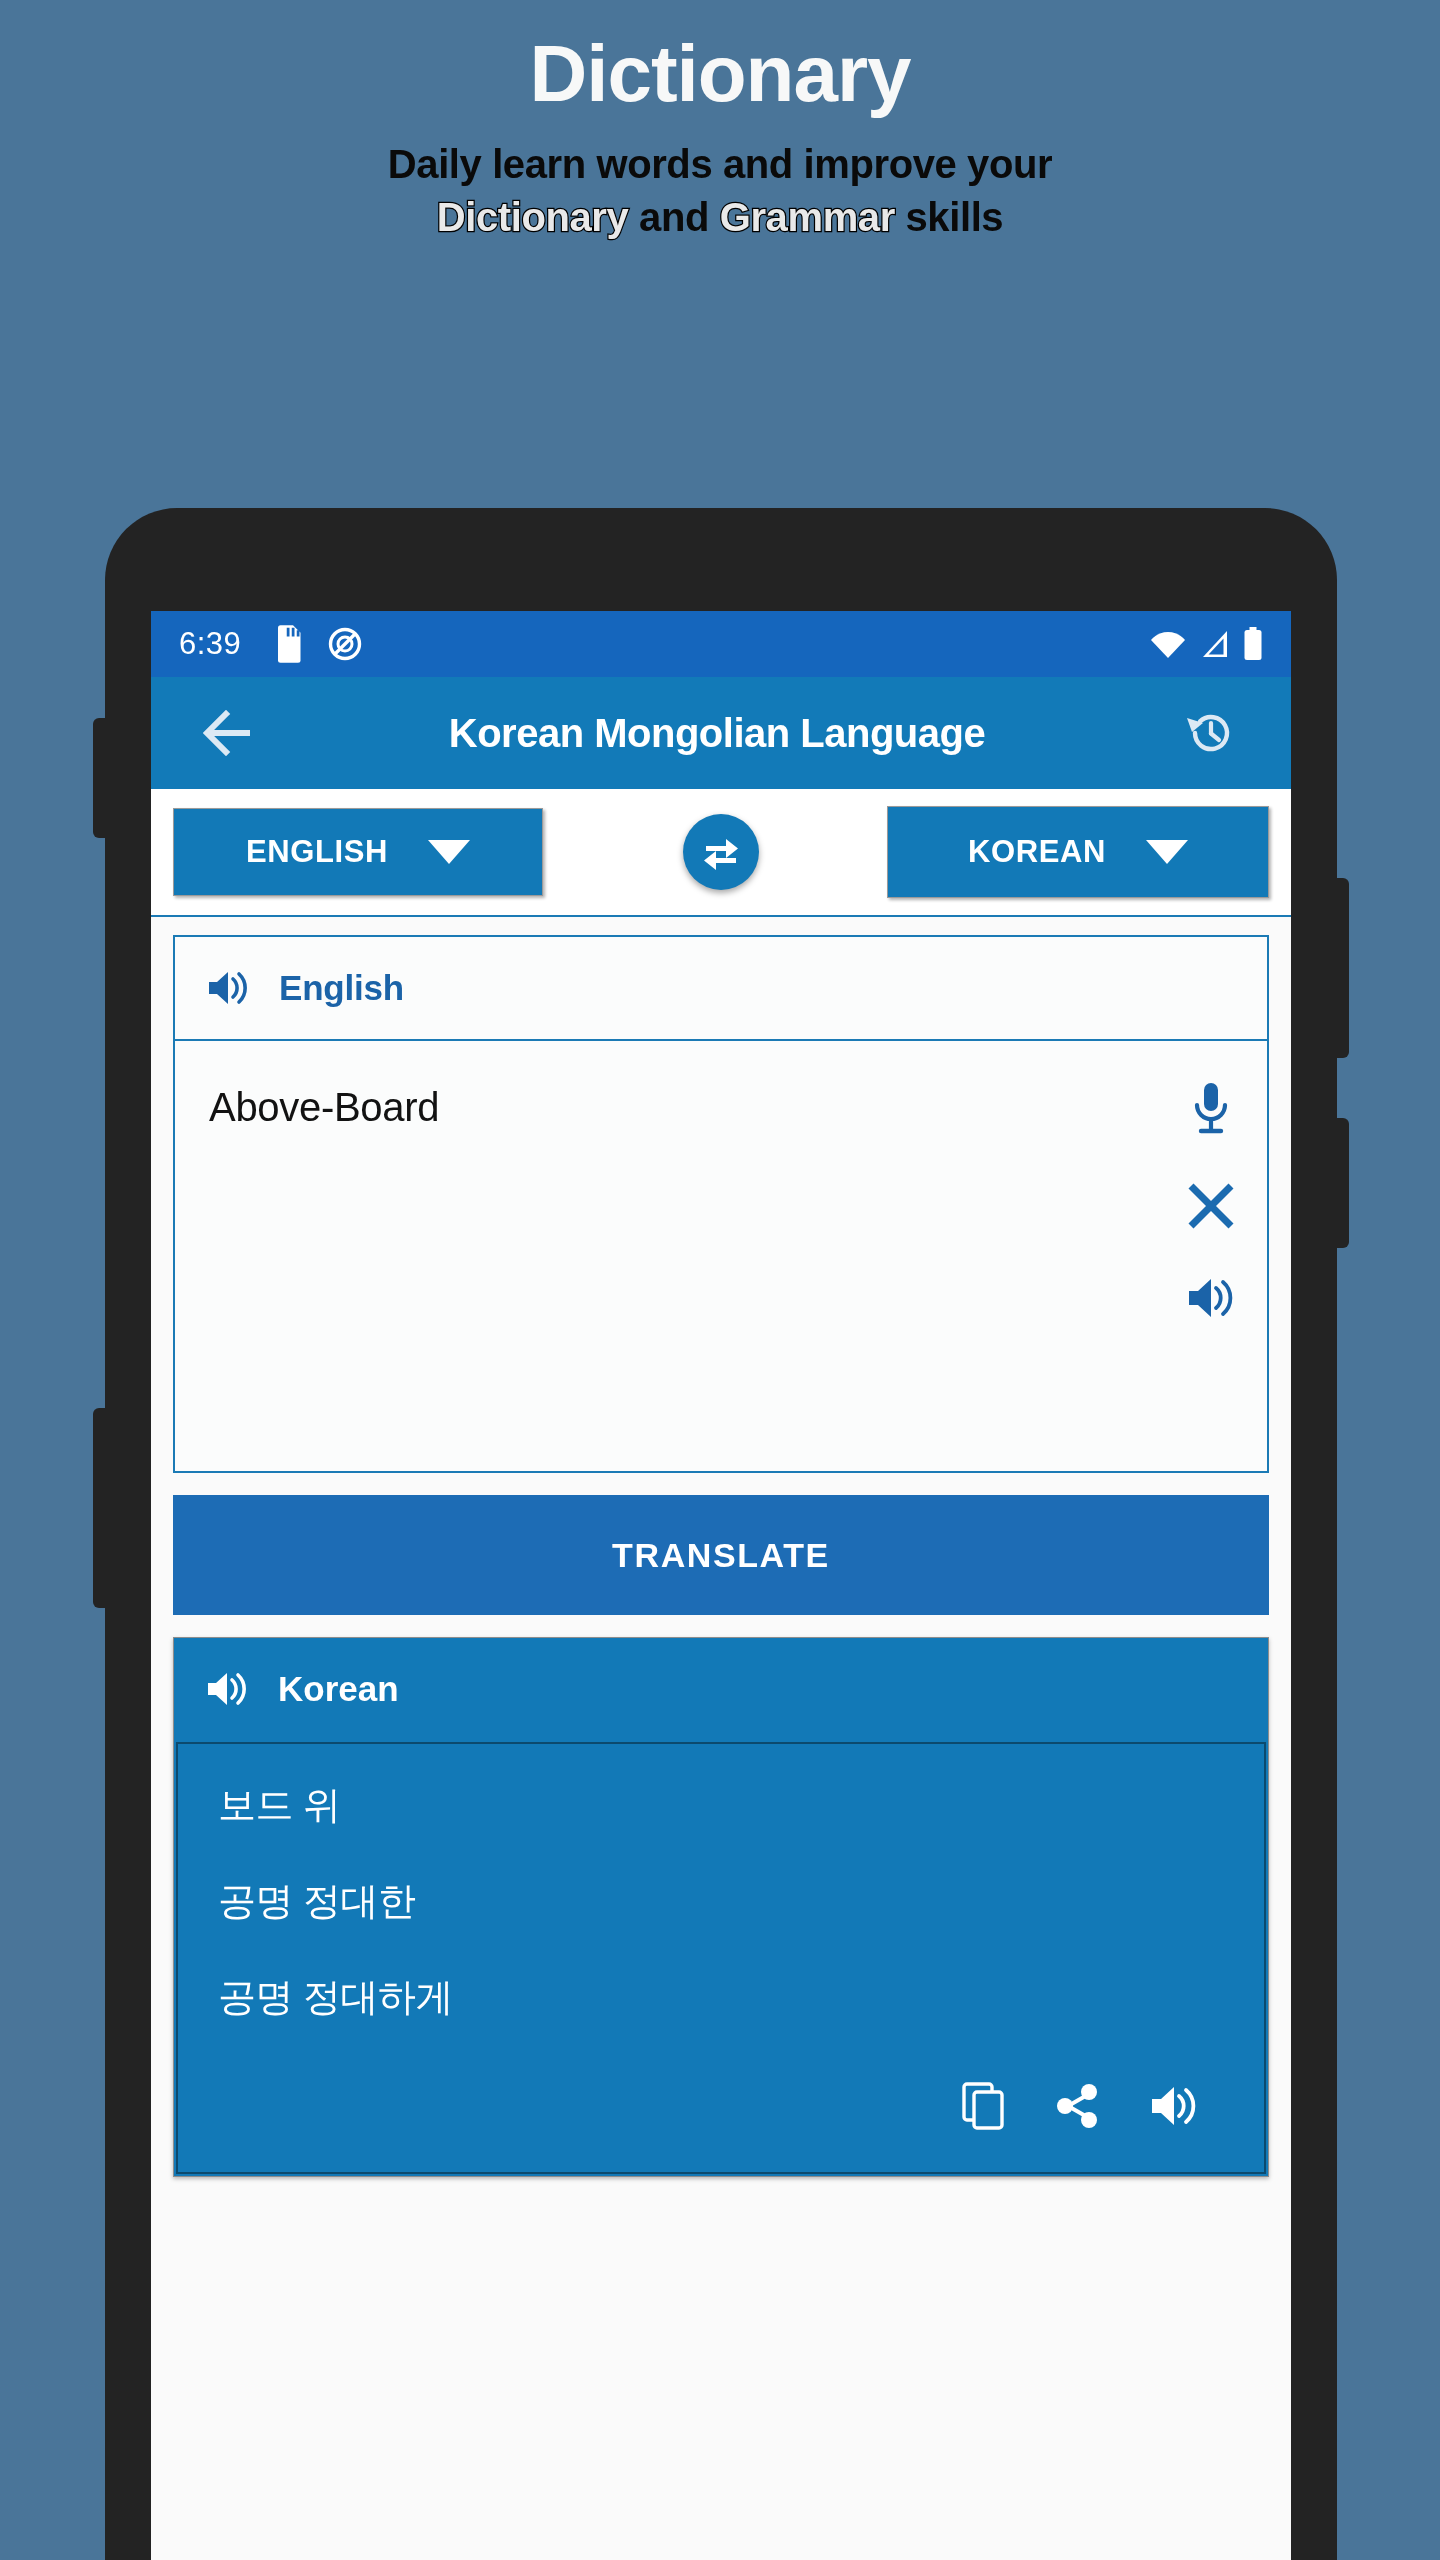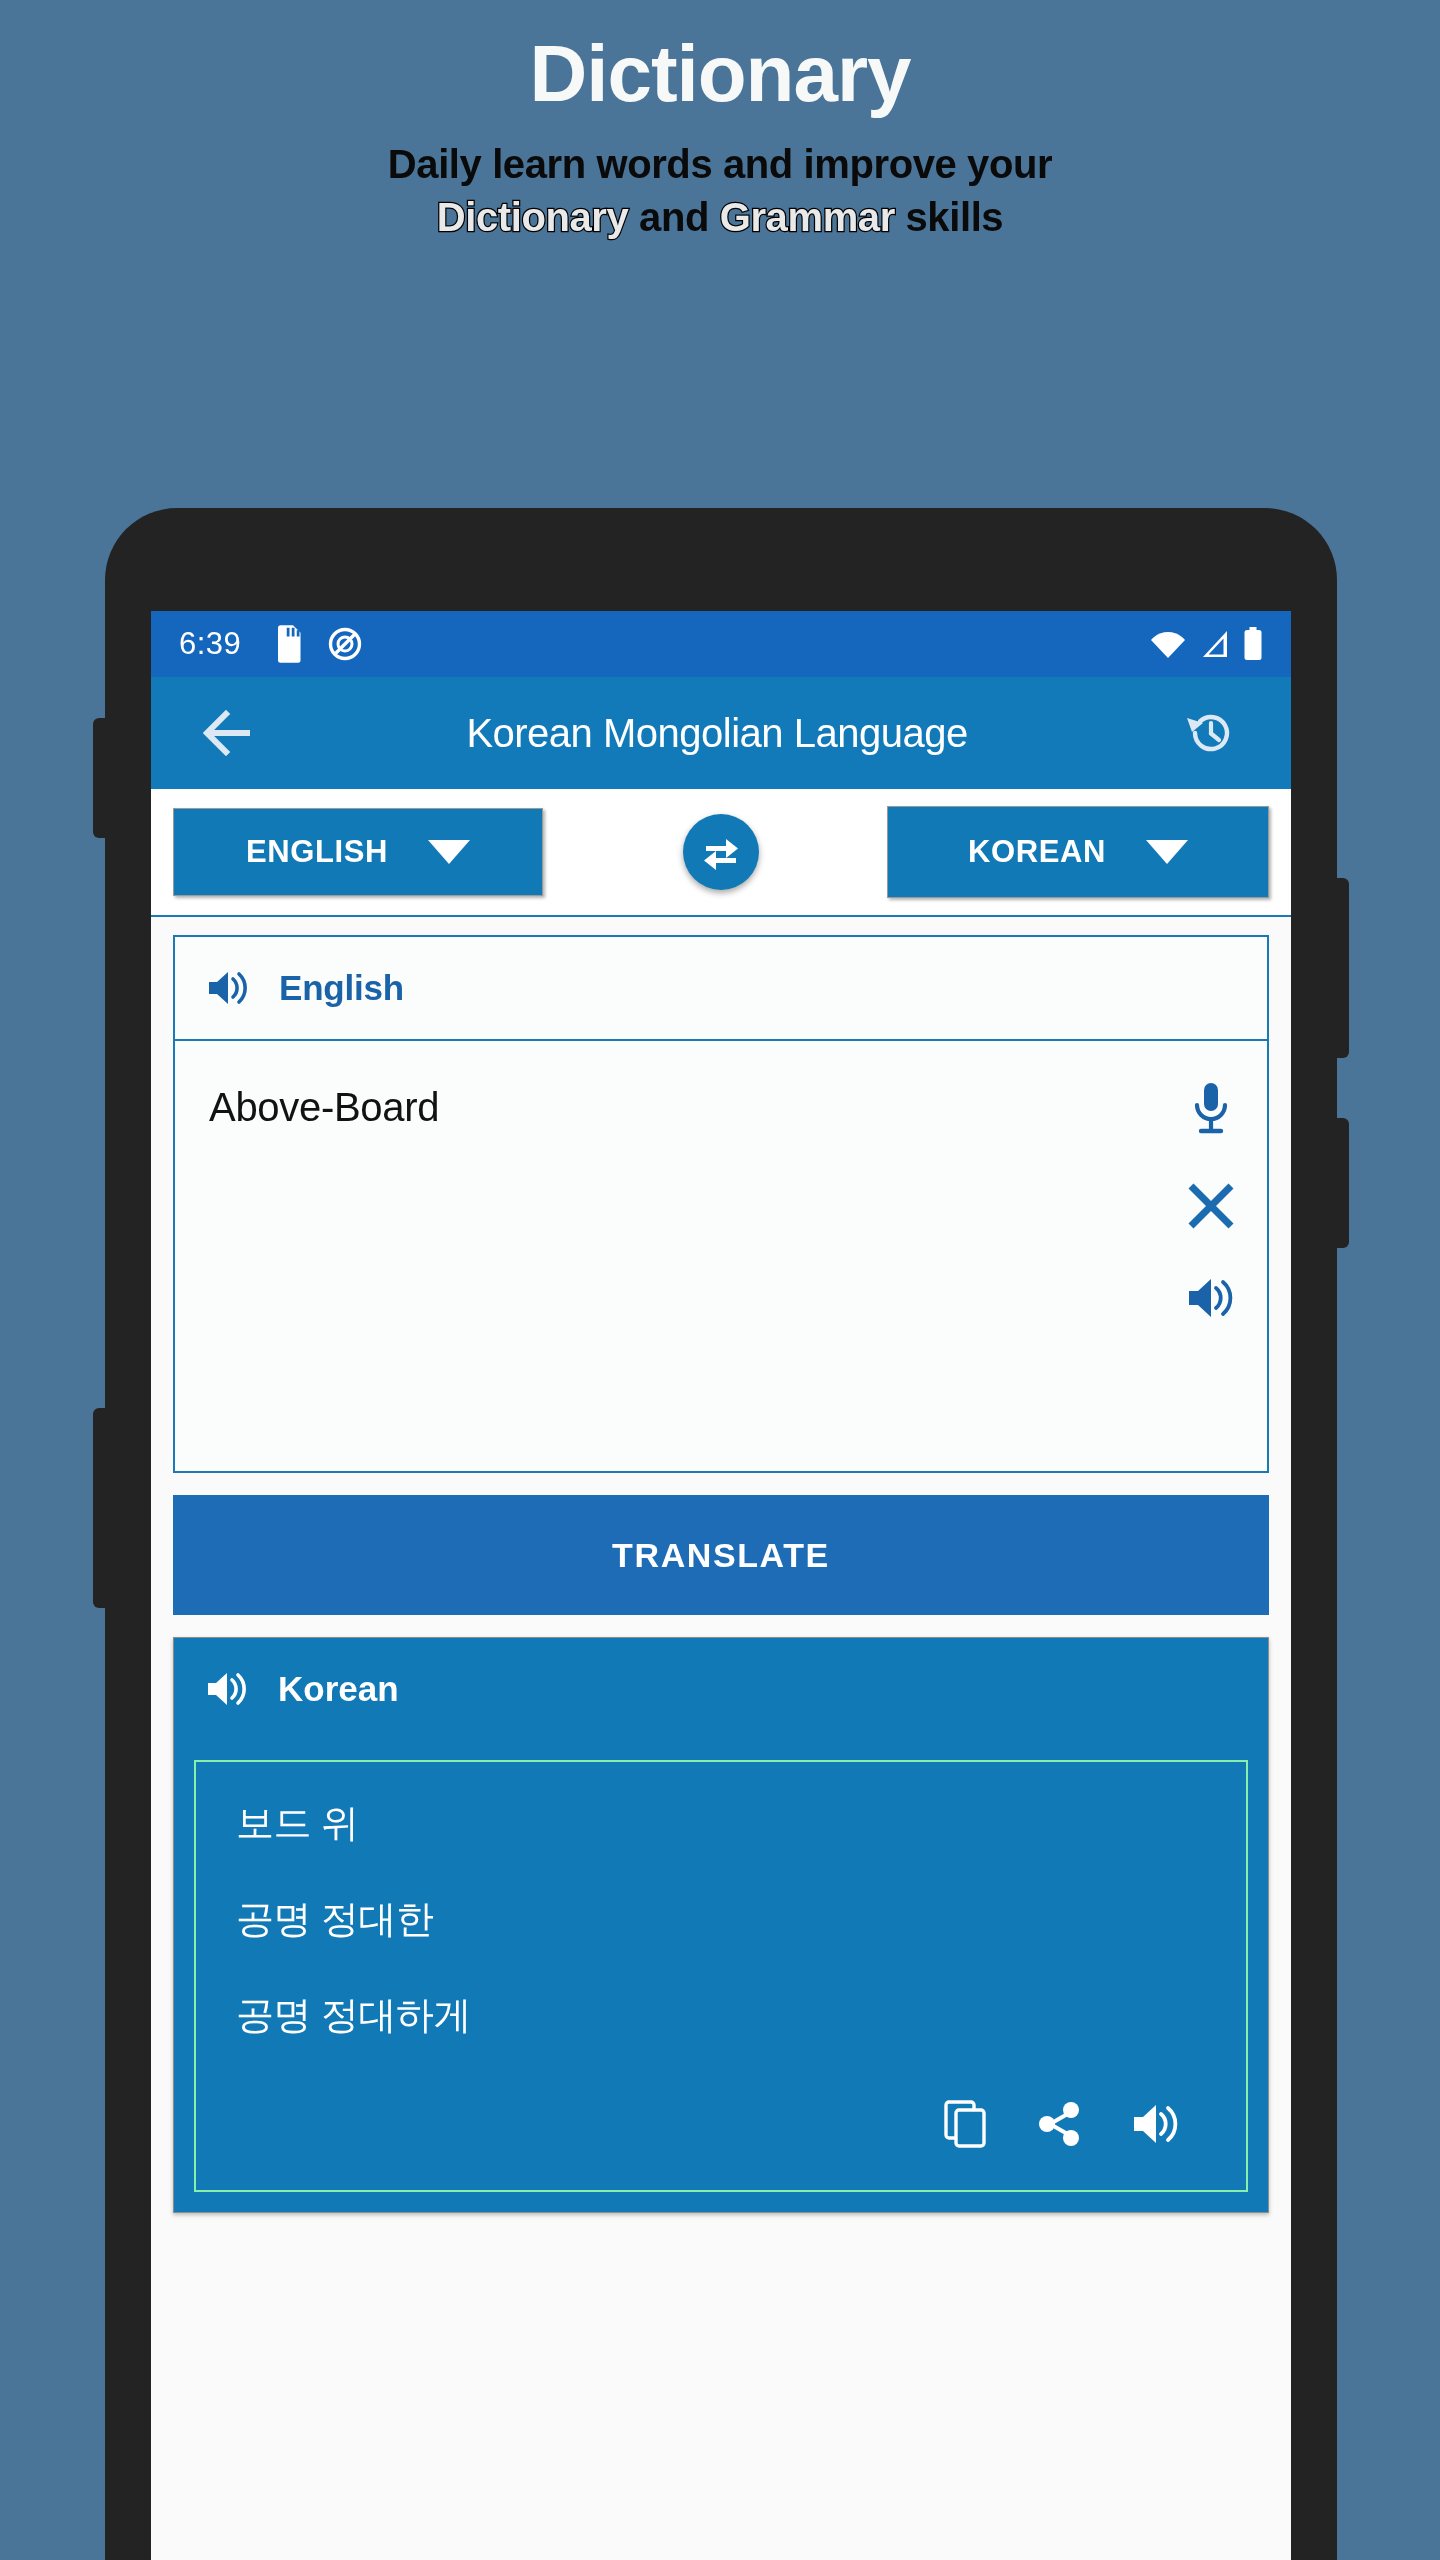--- a/index.html
+++ b/index.html
@@ -79,20 +79,21 @@
   #status-right-icons { margin-left:auto; display:flex; align-items:center; gap:12px; }
 
   
   #appbar {
     height:112px;
     background:#127ab8;
     display:flex;
     align-items:center;
     padding:0 52px;
     color:#eaf3fa;
+    font-weight:bold;
   }
   #appbar-title {
     flex:1;
     text-align:center;
     font-size:40px;
     letter-spacing:-0.5px;
     color:#ffffff;
     padding-right:6px;
   }
 
@@ -205,22 +206,22 @@
     padding:0 30px;
     background:#1279b7;
   }
   #res-head-label {
     color:#ffffff;
     font-size:35px;
     font-weight:bold;
   }
   #res-body {
     background:#1279b7;
-    border:2px solid #86efac;
-    margin:20px;
+    border:2px solid #0c4a6e;
+    margin:2px;
     padding:42px 40px 26px 40px;
     min-height:360px;
   }
   .res-line {
     color:#ffffff;
     font-size:38px;
     line-height:1.0;
     margin-bottom:58px;
     letter-spacing:-0.5px;
   }

